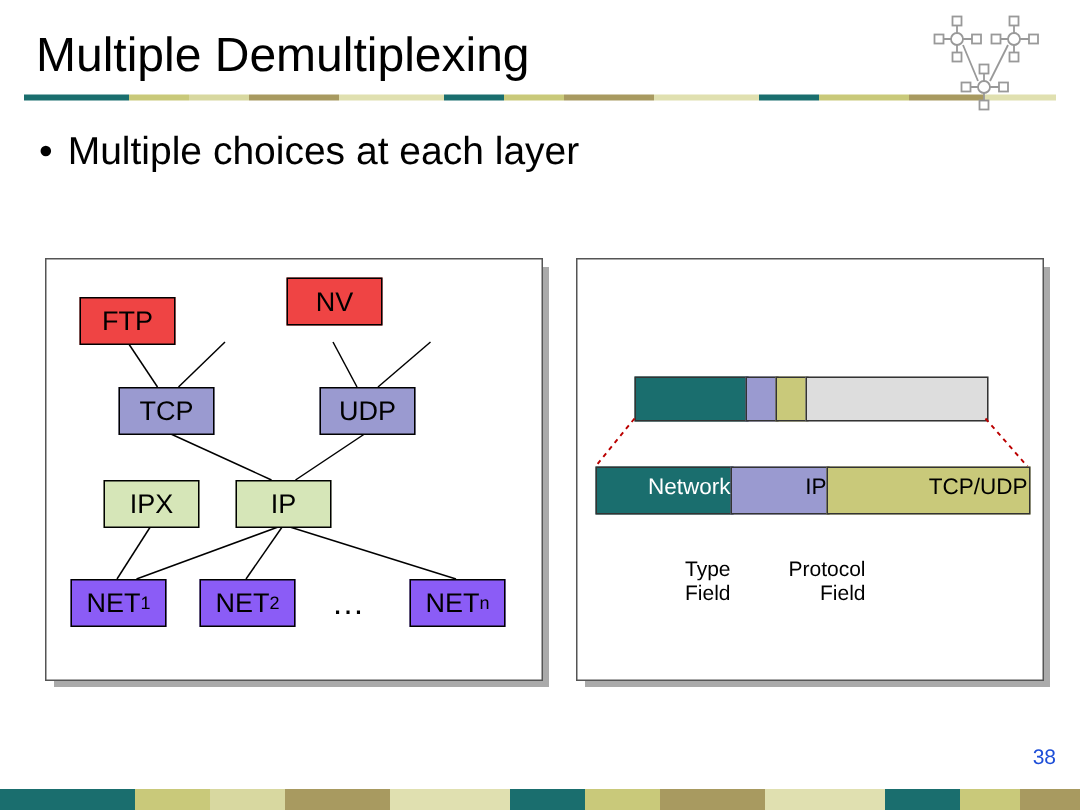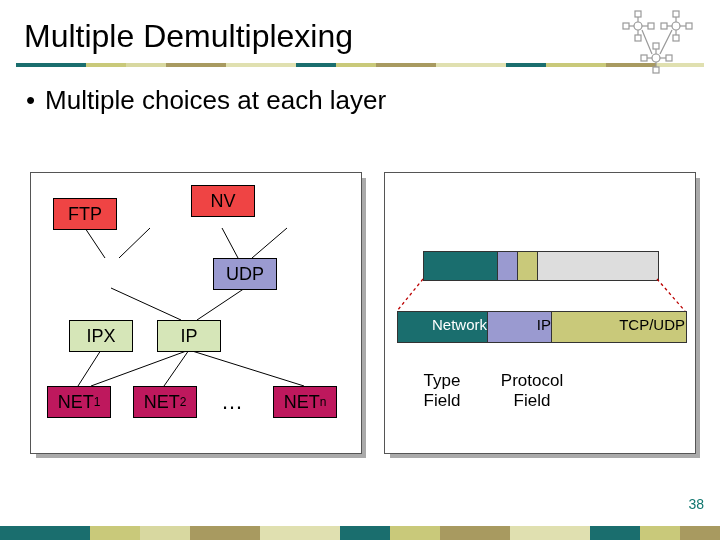--- a/index.html
+++ b/index.html
@@ -5,32 +5,32 @@
   html,body{margin:0;padding:0;width:720px;height:540px;font-family:Arial,Helvetica,sans-serif;background:#fff;color:#000;position:relative}
   .title{font-size:32px;padding:18px 0 4px 24px}
   .title-underline{position:relative;height:4px;margin:4px 16px 0 16px}
   .title-underline div{position:absolute;top:0;height:4px}
   .logo{position:absolute;top:8px;right:14px;width:100px;height:70px}
   .logo svg{width:100%;height:100%}
   .bullet{font-size:26px;margin:18px 15px 0 26px}
   .bullet::before{content:"\2022";margin-right:10px}
   .panel{position:absolute;background:#fff;border:1px solid #555}
   .shadow{position:absolute;background:#aaa}
-  .box{position:absolute;border:1px solid #000;font-size:18px;display:flex;align-items:center;justify-content:center;background:#be185d}
+  .box{position:absolute;border:1px solid #000;font-size:18px;display:flex;align-items:center;justify-content:center;background:#8b5cf6}
   .app{background:#ef4444}
   .trans{background:#9a9ad0}
   .net{background:#d6e6b8}
   .ellipsis{position:absolute;font-size:22px}
   sub{font-size:12px}
-  .pagenum{position:absolute;right:16px;bottom:28px;font-size:14px;color:#0f766e}
+  .pagenum{position:absolute;right:16px;bottom:28px;font-size:14px;color:#1d4ed8}
   .footbar{position:absolute;left:0;right:0;bottom:0;height:14px}
   .footbar div{position:absolute;top:0;height:14px}
   .hdr-seg{position:absolute;height:28px;border:1px solid #333}
   .hdr-label{position:absolute;font-size:15px;text-align:right}
-  .hdr-sublabel{position:absolute;font-size:17px;text-align:center}
+  .hdr-sublabel{position:absolute;font-size:14px;text-align:right}
   svg.lines{position:absolute;left:0;top:0;width:100%;height:100%;pointer-events:none}
 </style>
 </head>
 <body>
 
 <div class="title">Multiple Demultiplexing</div>
 
 <div class="title-underline">
   <div style="left:0;width:70px;background:#1a6e6e"></div>
   <div style="left:70px;width:40px;background:#c9c97a"></div>
@@ -90,20 +90,21 @@
       <line x1="80" y1="115" x2="150" y2="147"></line>
       <line x1="214" y1="115" x2="166" y2="147"></line>
       <line x1="70" y1="177" x2="47" y2="213"></line>
       <line x1="158" y1="177" x2="60" y2="213"></line>
       <line x1="158" y1="177" x2="133" y2="213"></line>
       <line x1="158" y1="177" x2="273" y2="213"></line>
     </g>
   </svg>
   <div class="box app" style="left:22px;top:25px;width:62px;height:30px">FTP</div>
   <div class="box app" style="left:160px;top:12px;width:62px;height:30px">NV</div>
+  <div class="box trans" style="left:48px;top:85px;width:62px;height:30px">TCP</div>
   <div class="box trans" style="left:182px;top:85px;width:62px;height:30px">UDP</div>
   <div class="box net" style="left:38px;top:147px;width:62px;height:30px">IPX</div>
   <div class="box net" style="left:126px;top:147px;width:62px;height:30px">IP</div>
   <div class="box" style="left:16px;top:213px;width:62px;height:30px">
       <span>NET</span>
       <sub>1</sub>
     </div>
   <div class="box" style="left:102px;top:213px;width:62px;height:30px">
       <span>NET</span>
       <sub>2</sub>

